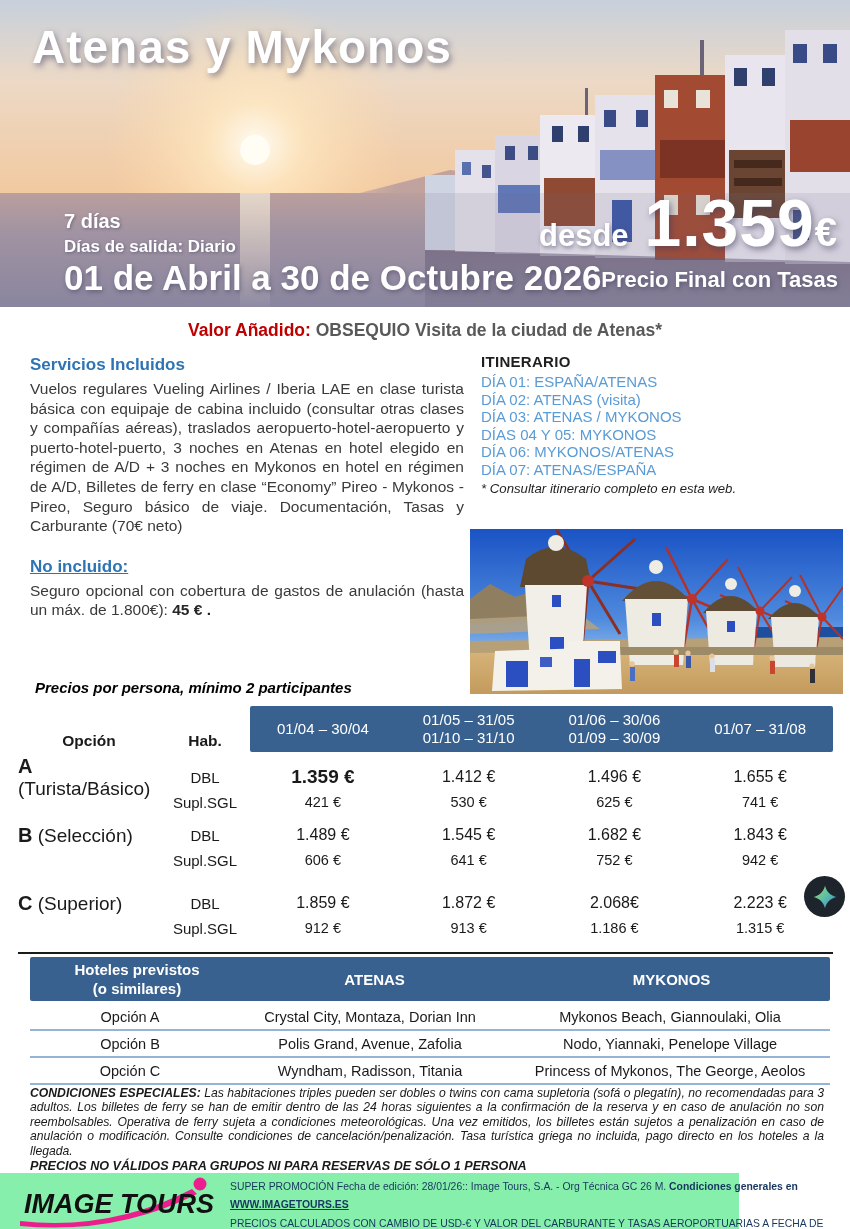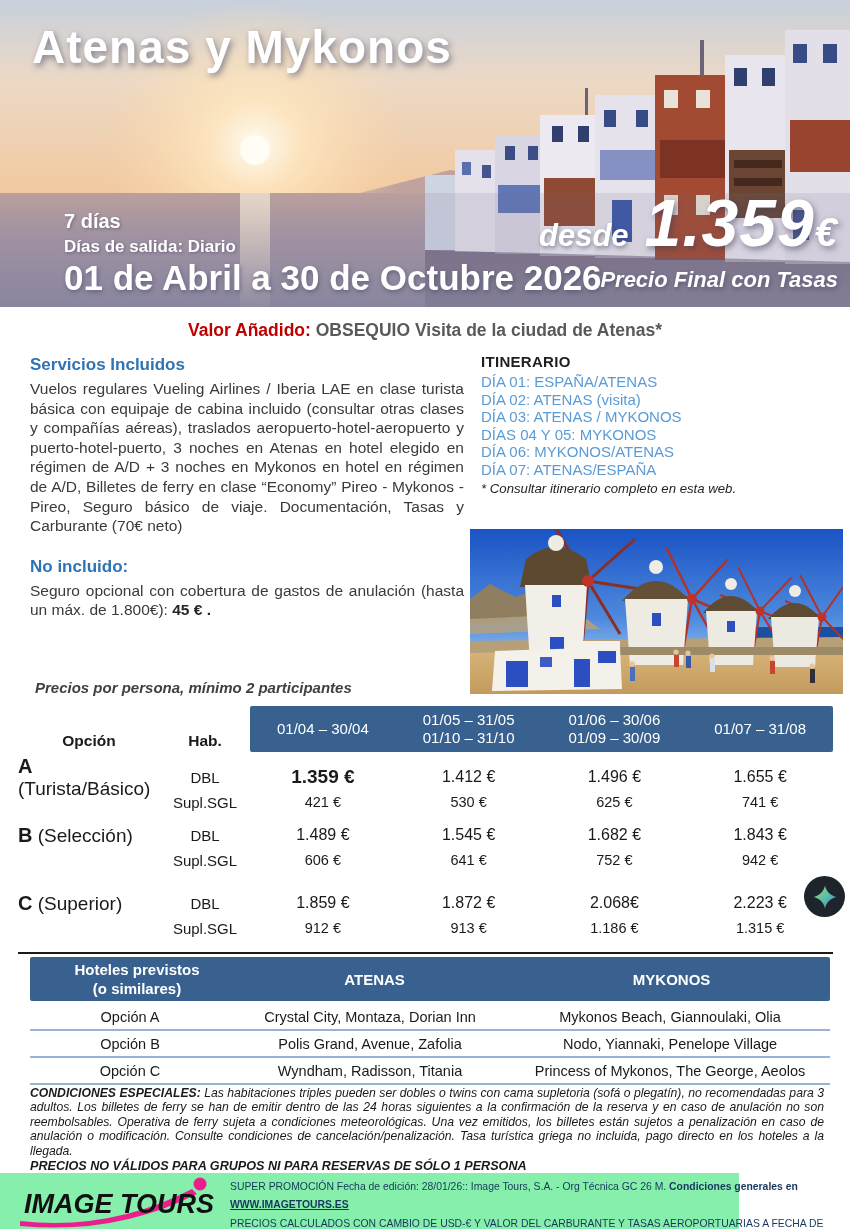--- a/index.html
+++ b/index.html
@@ -8,49 +8,49 @@
 
   
   .hero { position:absolute; left:0; top:0; width:850px; height:307px; }
   .hero svg { position:absolute; left:0; top:0; }
   .hero-title { position:absolute; left:32px; top:20px; font-size:46px; font-weight:bold; color:#ffffff;
     text-shadow:2px 3px 6px rgba(70,70,100,.6); letter-spacing:1px; }
   .hero-info { position:absolute; left:64px; top:208px; color:#ffffff; }
   .hero-days { font-size:20px; font-weight:bold; line-height:27px; text-shadow:1px 1px 3px rgba(60,60,90,.5); }
   .hero-dep { font-size:17px; font-weight:bold; line-height:24px; text-shadow:1px 1px 3px rgba(60,60,90,.5); }
   .hero-dates { font-size:35px; font-weight:bold; line-height:38px; text-shadow:1px 2px 4px rgba(60,60,90,.5); }
-  .hero-price { position:absolute; right:12px; top:192px; width:430px; text-align:right; color:#ffffff;font-style:italic; }
+  .hero-price { position:absolute; right:12px; top:192px; width:430px; text-align:right; color:#ffffff; }
   .price-row { display:flex; justify-content:flex-end; align-items:baseline; gap:16px; }
   .price-desde { font-size:31px; font-weight:600; text-shadow:1px 2px 4px rgba(60,60,90,.55); }
   .price-big { font-size:66px; font-weight:bold; line-height:62px; letter-spacing:1px; text-shadow:2px 3px 6px rgba(60,60,90,.55); }
   .price-eur { font-size:40px; font-weight:bold; }
   .price-note { font-size:22px; font-weight:bold; margin-top:4px; text-shadow:1px 2px 4px rgba(60,60,90,.55); }
 
   
   .value-added { position:absolute; left:0; top:320px; width:850px; text-align:center; font-size:17.5px; font-weight:bold; }
   .va-label { color:#C00000; }
   .va-text { color:#595959; }
 
   
   .services { position:absolute; left:30px; top:355px; width:434px; }
   .sec-h { font-size:17px; font-weight:bold; color:#2E74B5; margin-bottom:4px; }
   .sec-body { font-size:15.5px; line-height:19.6px; color:#3a3a3a; text-align:justify; }
-  .not-included-h { margin-top:21px; }
+  .not-included-h { margin-top:21px;text-decoration:underline; }
   .bold-dark { font-weight:bold; color:#262626; }
 
   
   .itinerary { position:absolute; left:481px; top:353px; width:360px; }
   .itin-title { font-size:15px; font-weight:bold; color:#1f1f1f; margin-bottom:3px; letter-spacing:.3px; }
   .itin-day { font-size:15px; line-height:17.6px; color:#5B9BD5; }
   .itin-note { font-size:13.2px; font-style:italic; color:#1f1f1f; margin-top:2px; }
 
   .windmills { position:absolute; left:470px; top:529px; width:373px; height:165px; }
 
   
-  .prices-caption { position:absolute; left:35px; top:679px; font-size:15px; font-style:italic; font-weight:600; color:#404040; }
+  .prices-caption { position:absolute; left:35px; top:679px; font-size:15px; font-style:italic; font-weight:600; color:#000000; }
   .ptable { position:absolute; left:18px; top:706px; width:815px; }
   .prow { display:flex; align-items:center; }
   .pc-opt { width:142px; }
   .pc-hab { width:90px; text-align:center; }
   .pc-val { width:145.75px; text-align:center; }
   .phead { display:flex; height:46px; }
   .phead .pc-opt, .phead .pc-hab { display:flex; align-items:flex-end; justify-content:center; padding-bottom:2px;
     font-size:15.5px; font-weight:bold; color:#1a1a1a; }
   .phead-blue { display:flex; width:583px; background:#38618F; border-radius:2px; color:#ffffff; }
   .phead-blue .pc-val { display:flex; flex-direction:column; align-items:center; justify-content:center; font-size:15px; line-height:18px; }

